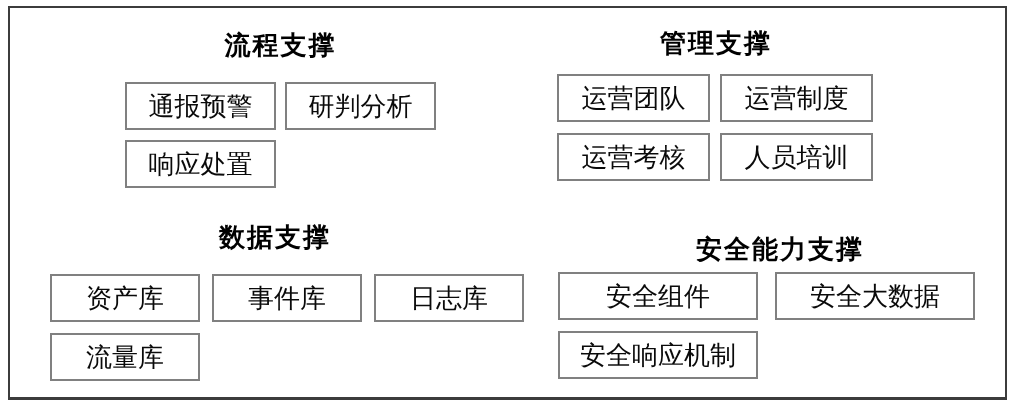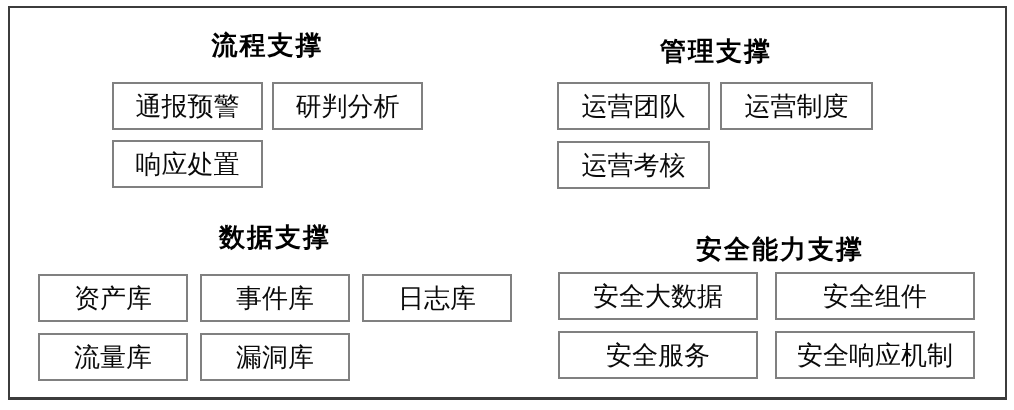--- a/index.html
+++ b/index.html
@@ -44,28 +44,28 @@
     background: #ffffff;
     display: flex;
     align-items: center;
     justify-content: center;
     font-family: "Liberation Serif", serif;
     font-size: 26px;
     color: #0a0a0a;
     white-space: nowrap;
   }
   
-  #sec-process { left: 112px; top: 30px; width: 311px; }
+  #sec-process { left: 125px; top: 30px; width: 311px; }
   #sec-process .box-grid { margin-top: 22px; grid-template-columns: repeat(2, 151px); column-gap: 9px; row-gap: 10px; }
   
-  #sec-management { left: 557px; top: 36px; width: 318px; }
+  #sec-management { left: 557px; top: 28px; width: 318px; }
   #sec-management .box-grid { margin-top: 16px; grid-template-columns: repeat(2, 153px); column-gap: 10px; row-gap: 11px; }
   
   #sec-data { left: 38px; top: 222px; width: 474px; }
-  #sec-data .box-grid { margin-top: 22px; grid-template-columns: repeat(3, 150px); column-gap: 12px; row-gap: 11px; }
+  #sec-data .box-grid { margin-top: 22px; grid-template-columns: repeat(3, 150px); column-gap: 12px; row-gap: 11px; margin-left: 12px; }
   
   #sec-security { left: 558px; top: 234px; width: 444px; }
   #sec-security .box-grid { margin-top: 8px; grid-template-columns: repeat(2, 200px); column-gap: 17px; row-gap: 11px; }
 </style>
 </head>
 <body>
 
 <div class="canvas">
   <div class="frame"></div>
 
@@ -77,36 +77,35 @@
       <div class="box">响应处置</div>
     </div>
   </div>
 
   <div class="section" id="sec-management">
     <div class="section-title">管理支撑</div>
     <div class="box-grid">
       <div class="box">运营团队</div>
       <div class="box">运营制度</div>
       <div class="box">运营考核</div>
+      <div class="box">人员培训</div>
     </div>
   </div>
 
   <div class="section" id="sec-data">
     <div class="section-title">数据支撑</div>
     <div class="box-grid">
       <div class="box">资产库</div>
       <div class="box">事件库</div>
       <div class="box">日志库</div>
       <div class="box">流量库</div>
-      <div class="box">漏洞库</div>
     </div>
   </div>
 
   <div class="section" id="sec-security">
     <div class="section-title">安全能力支撑</div>
     <div class="box-grid">
+      <div class="box">安全组件</div>
       <div class="box">安全大数据</div>
-      <div class="box">安全组件</div>
-      <div class="box">安全服务</div>
       <div class="box">安全响应机制</div>
     </div>
   </div>
 </div>
 
 </body></html>

